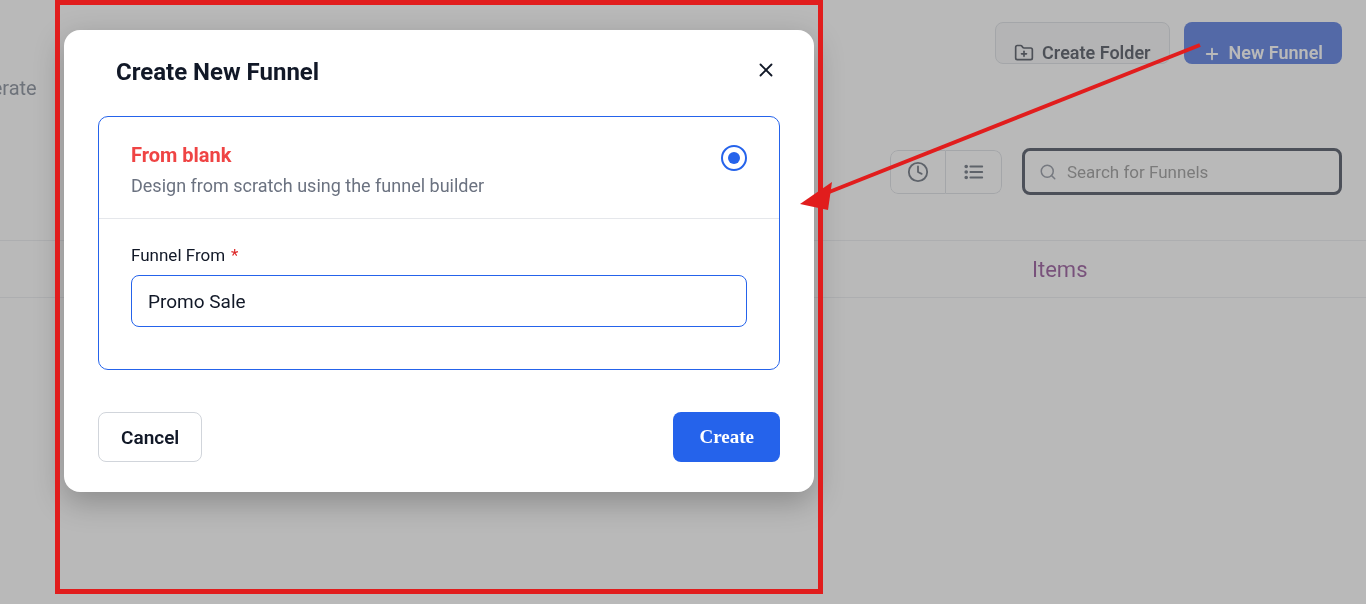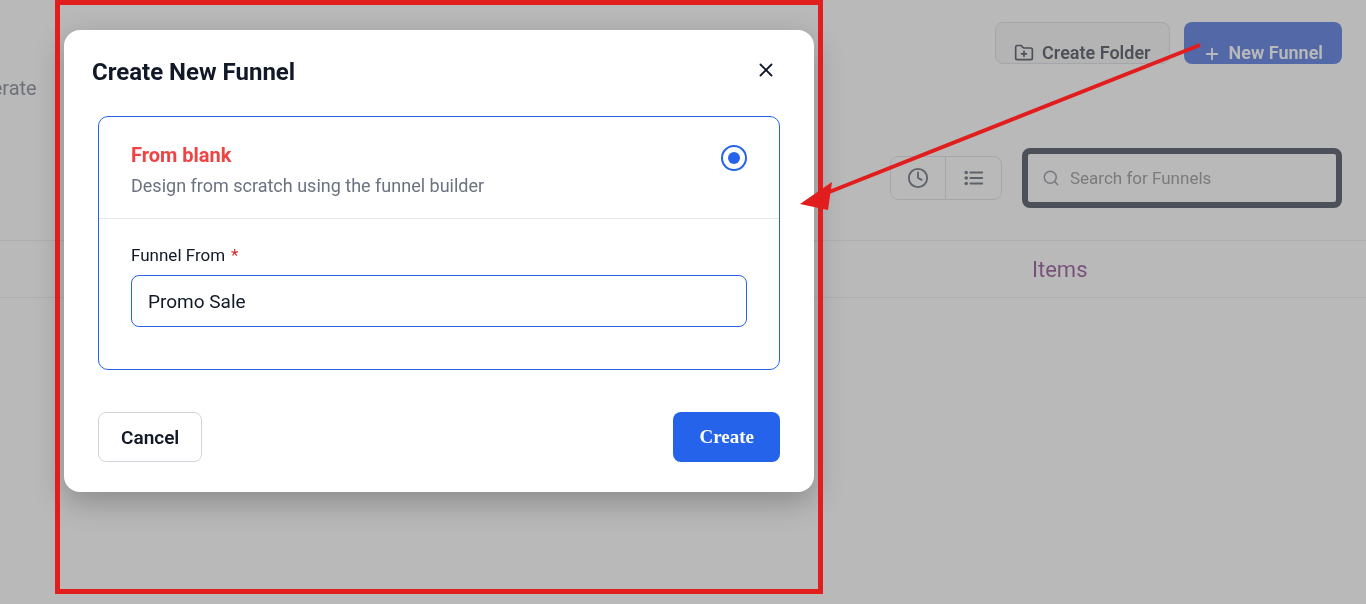--- a/index.html
+++ b/index.html
@@ -49,22 +49,22 @@
     width: 56px; height: 44px;
     background: #fff; border: 1px solid #d1d5db;
     display: inline-flex; align-items: center; justify-content: center;
     color: #374151;
   }
   .filter-group { display: flex; border-radius: 8px; overflow: hidden; }
   .filter-group .filter-btn:first-child { border-top-left-radius: 8px; border-bottom-left-radius: 8px; }
   .filter-group .filter-btn:last-child { border-top-right-radius: 8px; border-bottom-right-radius: 8px; border-left: none; }
 
   .search-box {
-    width: 320px; height: 60px;
-    background: #fff; border: 6px solid #0f172a; border-radius: 8px;
+    width: 320px; height: 47px;
+    background: #fff; border: 3px solid #0f172a; border-radius: 8px;
     display: flex; align-items: center; padding: 0 14px; gap: 10px;
     color: #6b7280; font-size: 17px;
   }
   .search-box input {
     border: none; outline: none; flex: 1; font-size: 17px; background: transparent; color: #111827;
   }
 
   .band {
     position: absolute; left: 0; right: 0; top: 240px; height: 58px;
     border-top: 1px solid #e5e7eb; border-bottom: 1px solid #e5e7eb;
@@ -96,21 +96,21 @@
     position: absolute;
     left: 64px; top: 30px;
     width: 750px;
     background: #ffffff;
     border-radius: 16px;
     box-shadow: 0 10px 30px rgba(0,0,0,0.25);
     padding: 0 0 30px 0;
   }
   .modal-header {
     display: flex; align-items: center; justify-content: space-between;
-    padding: 28px 34px 10px 28px;
+    padding: 28px 34px 10px 52px;
   }
   .modal-title {
     font-size: 24px; font-weight: 700; color: #111827;
   }
   .close-x {
     width: 28px; height: 28px; display: inline-flex; align-items: center; justify-content: center;
     color: #111827; cursor: pointer;
   }
 
   .option-card {

